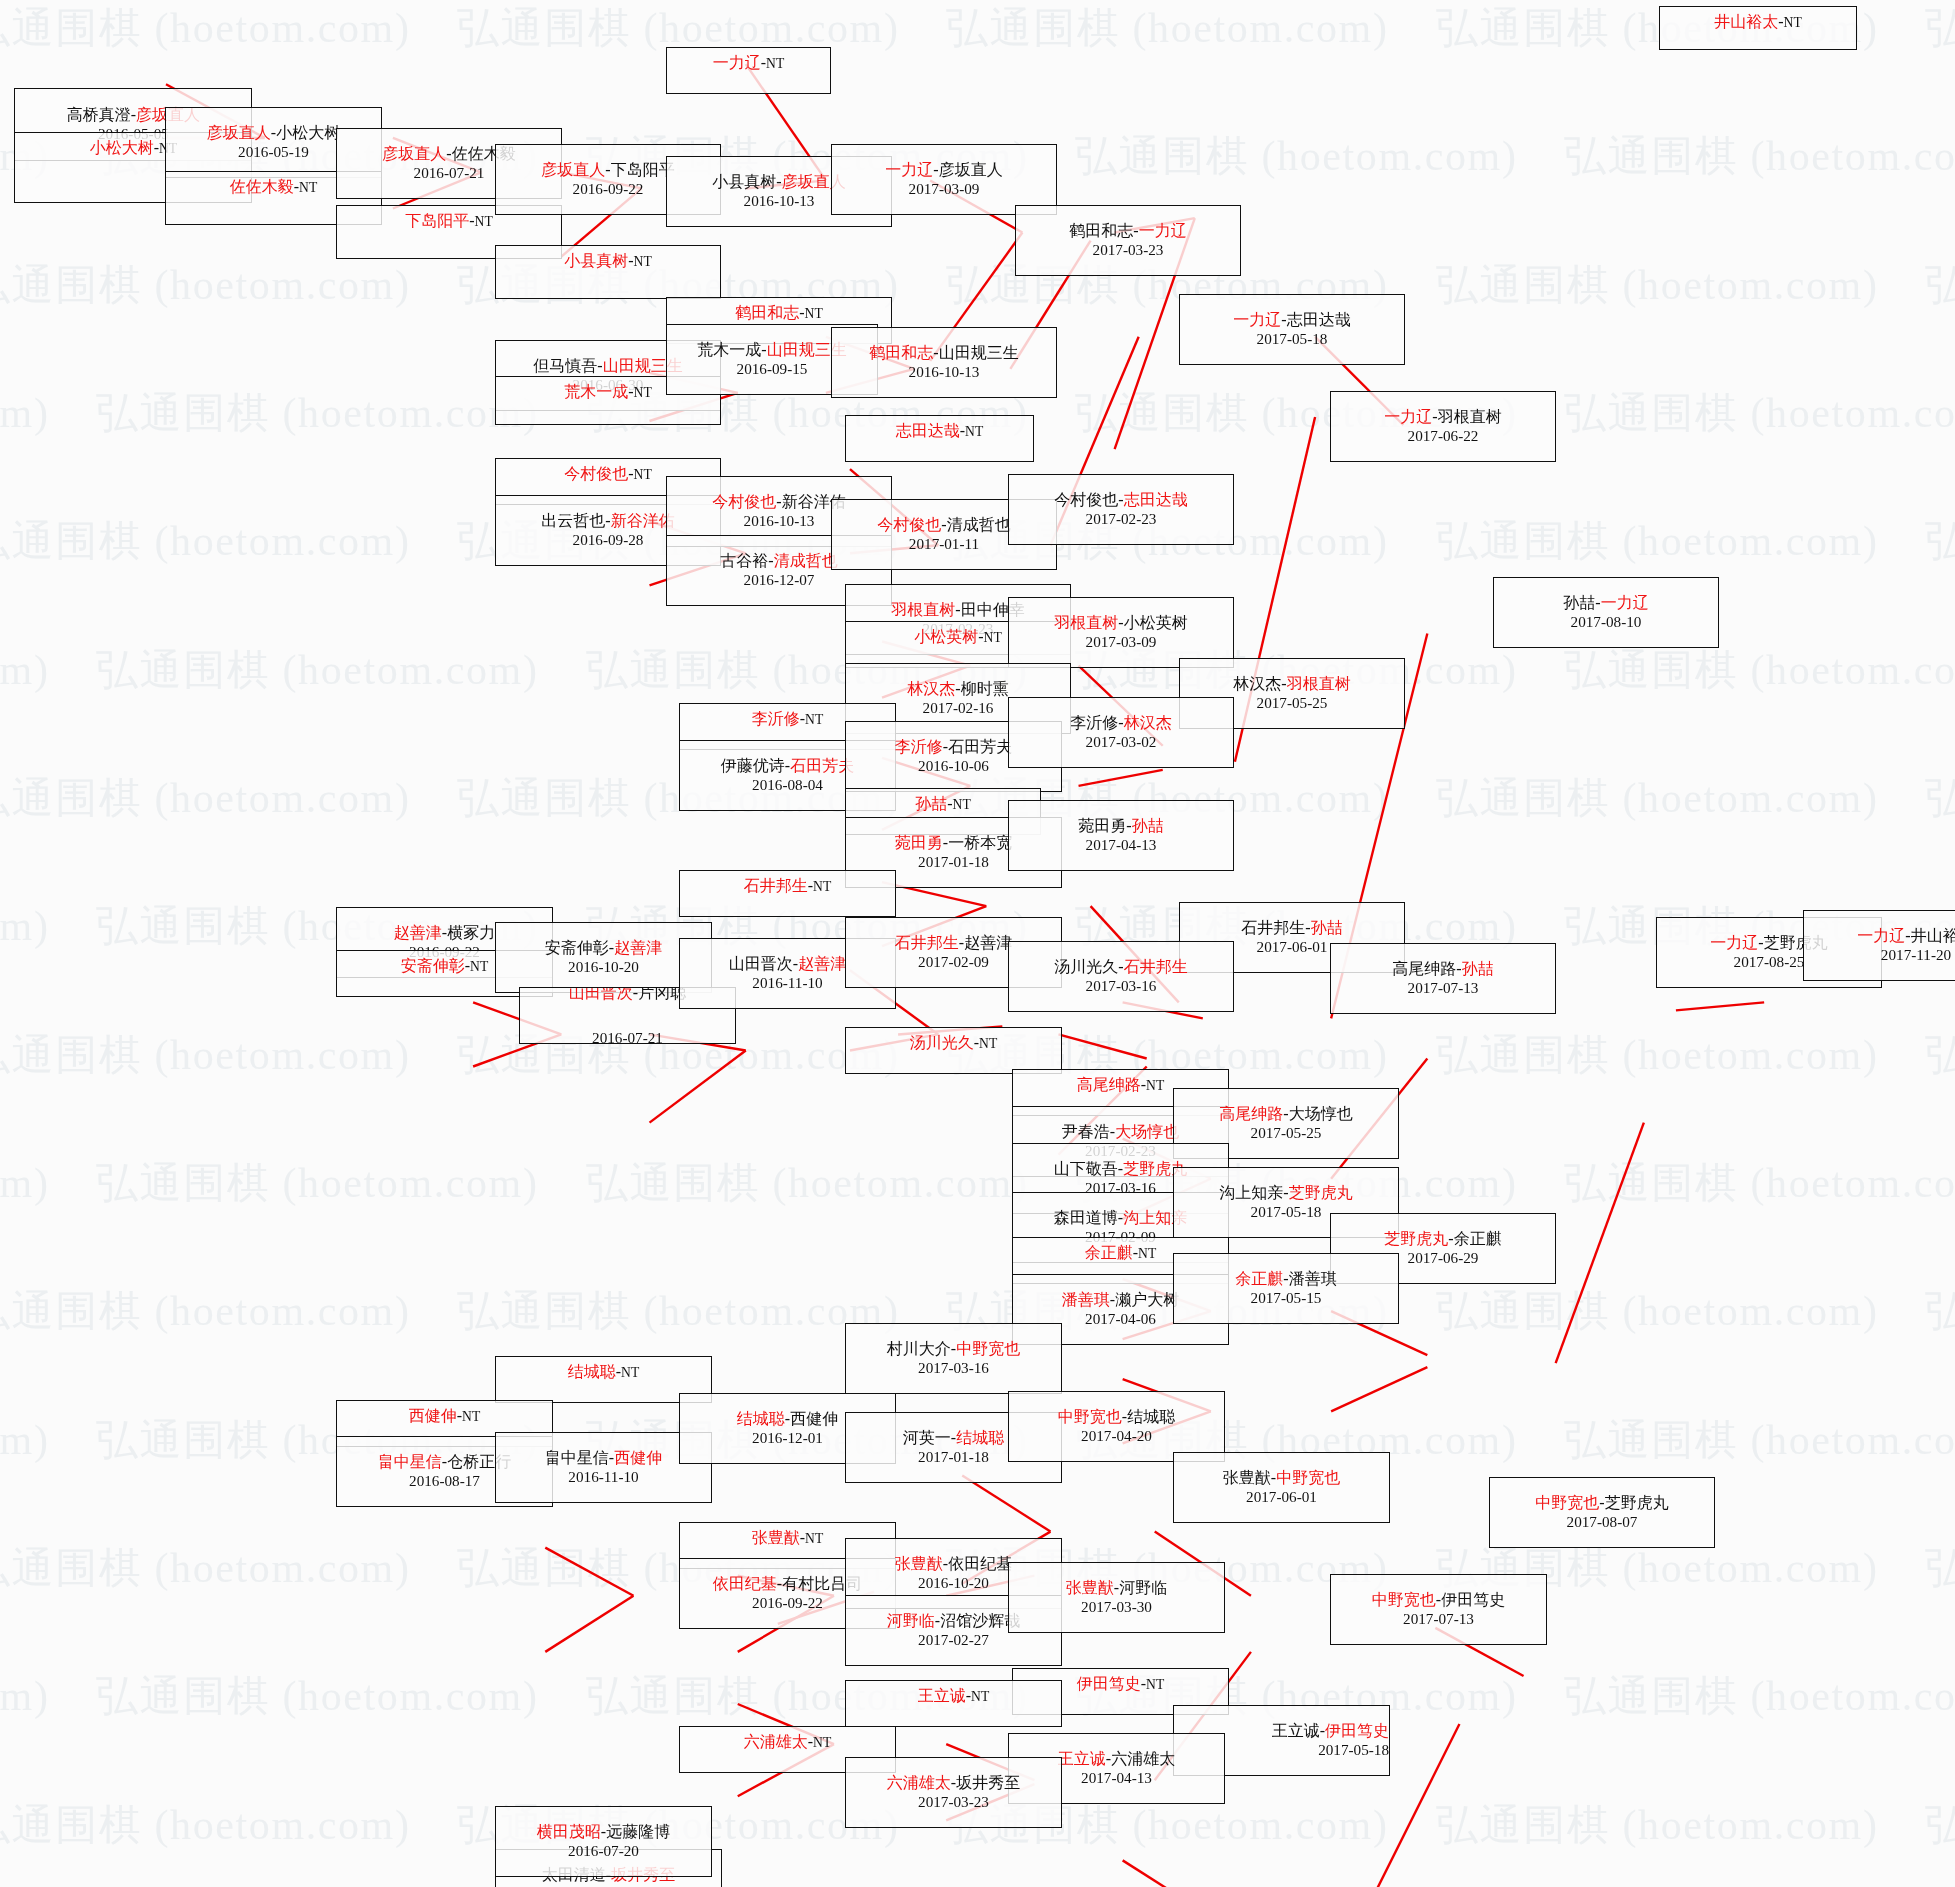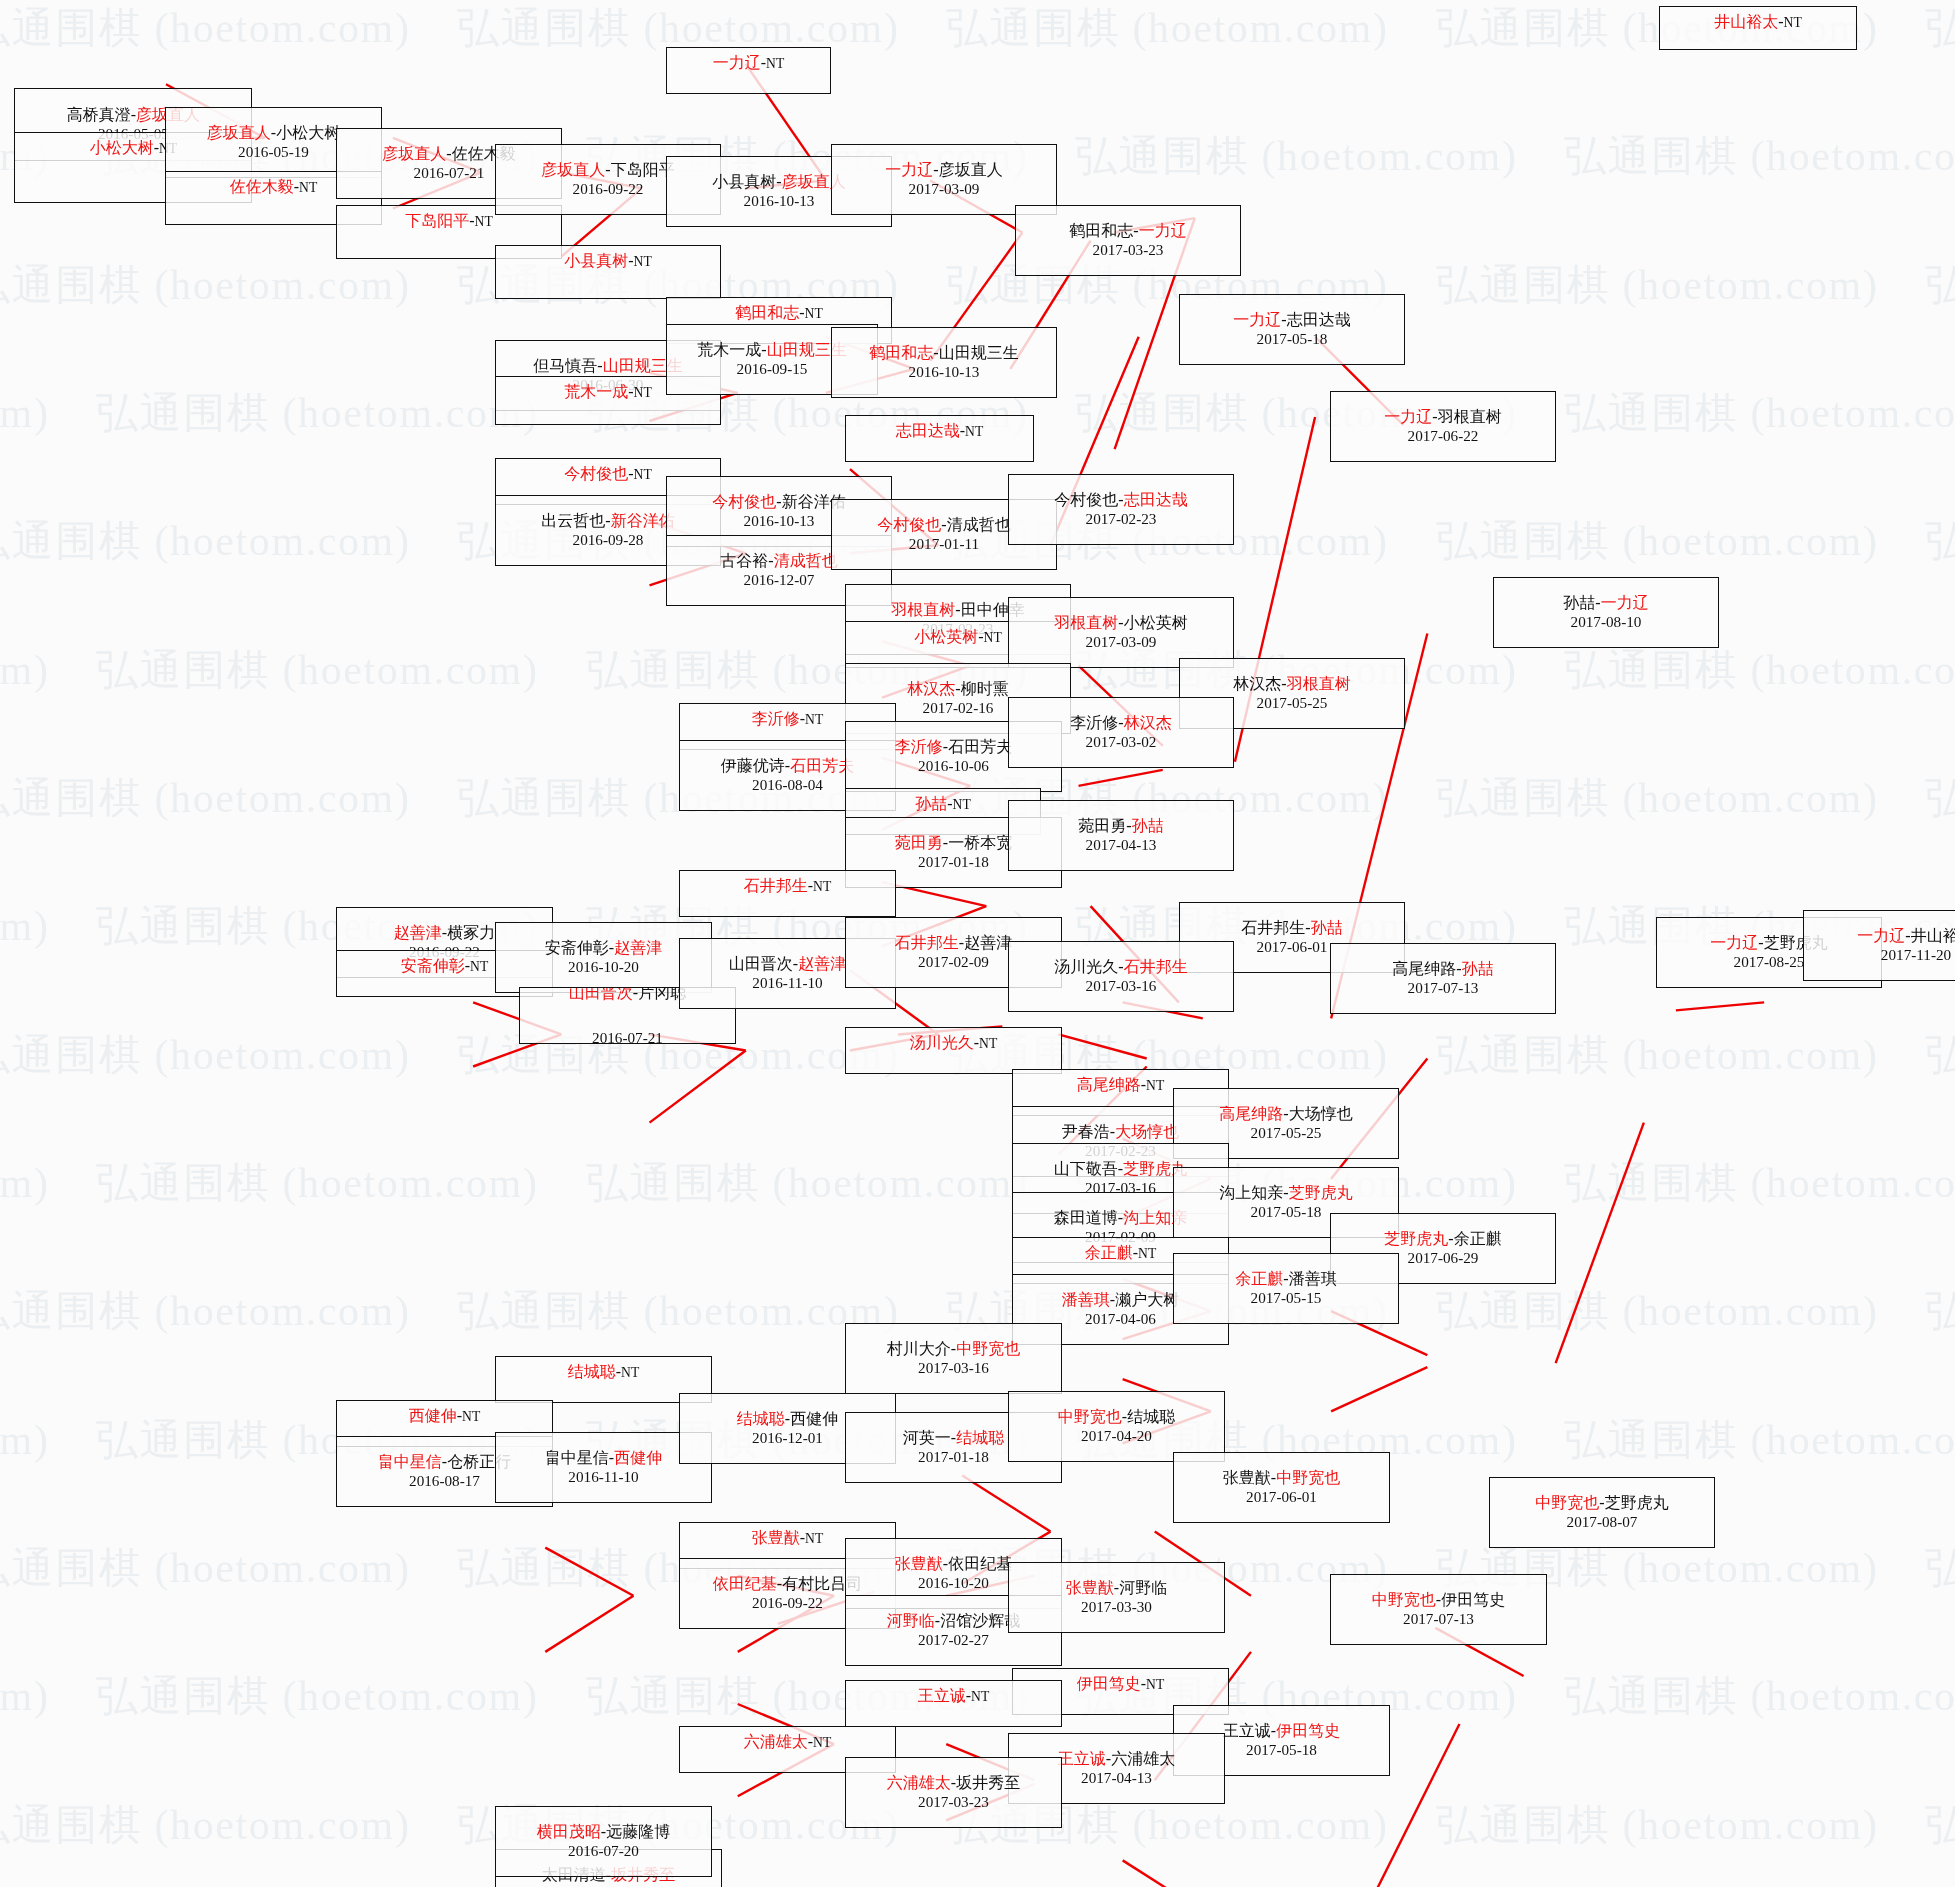--- a/index.html
+++ b/index.html
@@ -522,21 +522,21 @@
       <div class="players"><span class="p-win">张豊猷</span><span class="p-sep">-</span><span class="p-lose">河野临</span></div>
       <div class="date">2017-03-30</div>
     </div>
     <div class="match-node" style="left: 1330px; top: 1574px; width: 217px; height: 71px;">
       <div class="players"><span class="p-win">中野宽也</span><span class="p-sep">-</span><span class="p-lose">伊田笃史</span></div>
       <div class="date">2017-07-13</div>
     </div>
     <div class="match-node node-top" style="left: 1012px; top: 1647px; width: 217px; height: 47px; margin-top: 21px;">
       <div class="players"><span class="p-win">伊田笃史</span><span class="p-sep">-</span><span class="p-nt">NT</span></div>
     </div>
-    <div class="match-node" style="left: 1173px; top: 1705px; width: 217px; height: 71px;">
+    <div class="match-node" style="left: 1173px; top: 1705px; width: 217px; height: 71px; align-items: flex-end;">
       <div class="players"><span class="p-lose">王立诚</span><span class="p-sep">-</span><span class="p-win">伊田笃史</span></div>
       <div class="date">2017-05-18</div>
     </div>
     <div class="match-node node-top" style="left: 845px; top: 1680px; width: 217px; height: 47px;">
       <div class="players"><span class="p-win">王立诚</span><span class="p-sep">-</span><span class="p-nt">NT</span></div>
     </div>
     <div class="match-node" style="left: 1008px; top: 1733px; width: 217px; height: 71px;">
       <div class="players"><span class="p-win">王立诚</span><span class="p-sep">-</span><span class="p-lose">六浦雄太</span></div>
       <div class="date">2017-04-13</div>
     </div>

